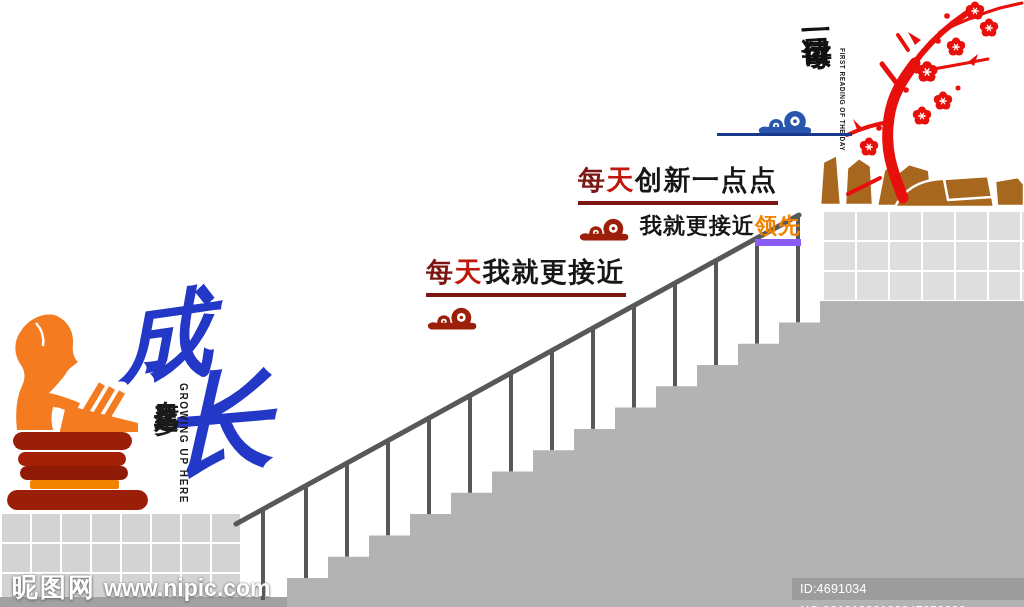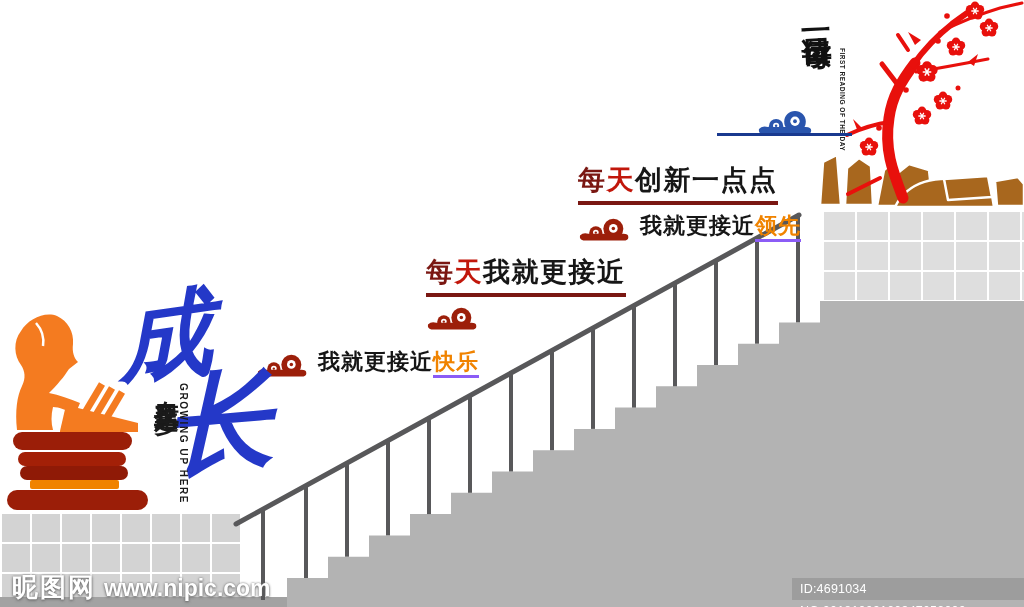--- a/index.html
+++ b/index.html
@@ -26,21 +26,21 @@
   .slogan-1{left:578px;top:162px;}
   .slogan-2{left:426px;top:254px;}
   .slogan-3{left:256px;top:341px;}
   .line1{display:inline-block;white-space:nowrap;font-size:27px;font-weight:900;
          letter-spacing:1.5px;color:#161616;border-bottom:4px solid #7a1712;padding-bottom:3px;}
   .line1 .lead{color:#7a1712;}
   .line1 .accent{color:#c1170b;}
   .line2{display:flex;align-items:center;margin-top:6px;}
   .line2 .cloud{flex:0 0 auto;margin-right:8px;color:#9c1f0a;position:relative;top:4px;}
   .line2 .txt{font-size:22px;font-weight:900;letter-spacing:1px;color:#161616;white-space:nowrap;}
-  .line2 .hl{color:#f08300;border-bottom:3px solid #8b5cf6;padding-bottom:1px;}
+  .line2 .hl{color:#f08300;border-bottom:7px solid #8b5cf6;padding-bottom:1px;}
 
   
   .cal{position:absolute;z-index:3;color:#2438c8;font-weight:bold;line-height:1;
        font-family:"DejaVu Serif",serif;font-style:italic;}
   .cal-cheng{left:118px;top:288px;font-size:95px;transform:rotate(-8deg) skewX(-5deg);}
   .cal-zhang{left:166px;top:368px;font-size:108px;transform:rotate(-5deg) skewX(-4deg);}
   .tagline-cn{position:absolute;left:151px;top:381px;z-index:3;writing-mode:vertical-rl;
       font-size:25px;font-weight:900;letter-spacing:2px;color:#1a1a1a;}
   .tagline-en{position:absolute;left:178px;top:383px;z-index:3;writing-mode:vertical-rl;
       font-size:10px;font-weight:bold;letter-spacing:1.6px;color:#1a1a1a;}
@@ -197,26 +197,20 @@
   <div class="slogan slogan-2">
     <div class="line1"><span class="lead">每</span><span class="accent">天</span><span>我就更接近</span></div>
     <div class="line2">
       <svg class="cloud" width="54" height="25" viewBox="0 0 64 30" fill="currentColor">
           <use href="#cloud"></use>
         </svg>
     </div>
   </div>
 
   <div class="slogan slogan-3">
-    <div class="line2">
-      <svg class="cloud" width="54" height="25" viewBox="0 0 64 30" fill="currentColor">
-          <use href="#cloud"></use>
-        </svg>
-      <div class="txt"><span>我就更接近</span><span class="hl">快乐</span></div>
-    </div>
   </div>
 
   <div class="cal cal-cheng">成</div>
   <div class="cal cal-zhang">长</div>
   <div class="tagline-cn">在这里起步</div>
   <div class="tagline-en">GROWING UP HERE</div>
 
   <div class="daily-title">每日一读</div>
   <div class="daily-sub">FIRST READING OF THE DAY</div>
   <svg class="blue-cloud" width="58" height="27" viewBox="0 0 64 30" fill="currentColor">

